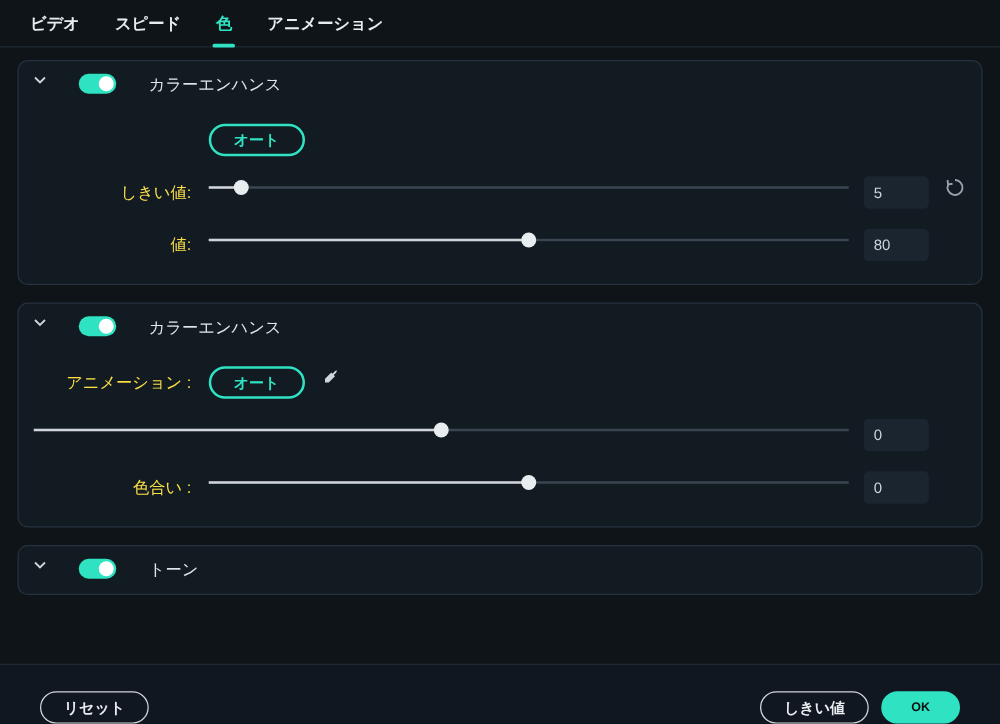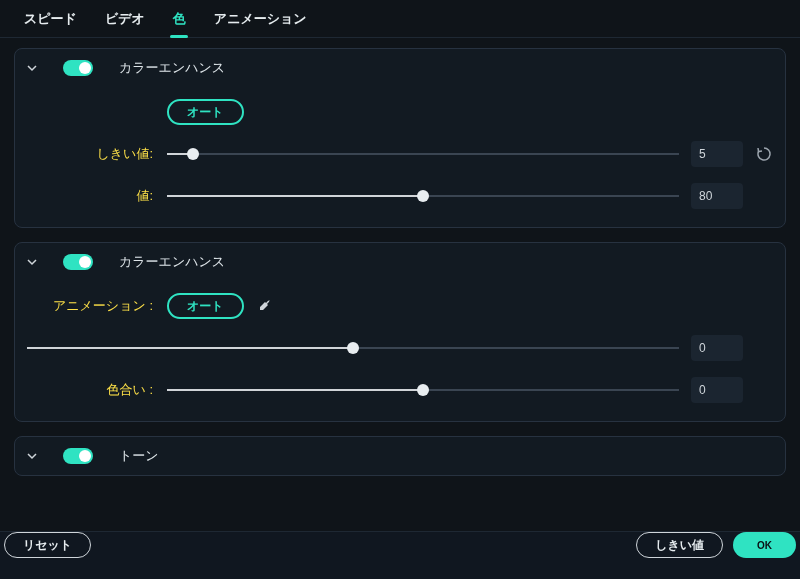--- a/index.html
+++ b/index.html
@@ -53,21 +53,21 @@
   
   .panel {
     border: 1px solid #273240;
     border-radius: 8px;
     margin-bottom: 14px;
     background: #121a22;
     overflow: hidden;
   }
   .panel-header {
     display: flex;
-    align-items: center;
+    align-items: flex-start;
     gap: 26px;
     padding: 10px 12px;
     cursor: pointer;
   }
   .chev {
     width: 10px; height: 10px;
     display: inline-block;
     position: relative;
   }
   .chev svg { display: block; }
@@ -99,21 +99,20 @@
   .row-label {
     width: 140px;
     text-align: right;
     padding-right: 14px;
     color: #fde047;
     font-size: 13px;
   }
   .row-control {
     flex: 1;
     display: flex;
-    align-items: center;
     gap: 12px;
   }
   
   .pill {
     border: 2px solid #2fe3c2;
     color: #2fe3c2;
     background: transparent;
     border-radius: 16px;
     height: 26px;
     padding: 0 18px;
@@ -166,22 +165,22 @@
   }
   .eyedrop {
     width: 18px; height: 18px;
     color: #cfd5da;
     cursor: pointer;
   }
   
   .footer {
     height: 48px;
     display: flex;
-    align-items: flex-start;
-    padding: 0 4px;
+    align-items: flex-end;
+    padding: 0 32px;
     gap: 10px;
     border-top: 1px solid #1e2833;
     background: #101720;
   }
   .footer .spacer { flex: 1; }
   .btn-outline {
     border: 1.5px solid #cfd5da;
     color: #e6ecef;
     background: transparent;
     border-radius: 14px;
@@ -200,22 +199,22 @@
     padding: 0 24px;
     font-size: 10px;
     font-weight: 700;
     cursor: pointer;
   }
 </style>
 </head>
 <body>
 
 <div class="tabbar">
+  <div class="tab">ビデオ</div>
   <div class="tab">スピード</div>
-  <div class="tab">ビデオ</div>
   <div class="tab active">色</div>
   <div class="tab">アニメーション</div>
 </div>
 
 <div class="content">
 
   <div class="panel">
     <div class="panel-header">
       <span class="chev">
         <svg viewBox="0 0 10 10" width="10" height="10">

